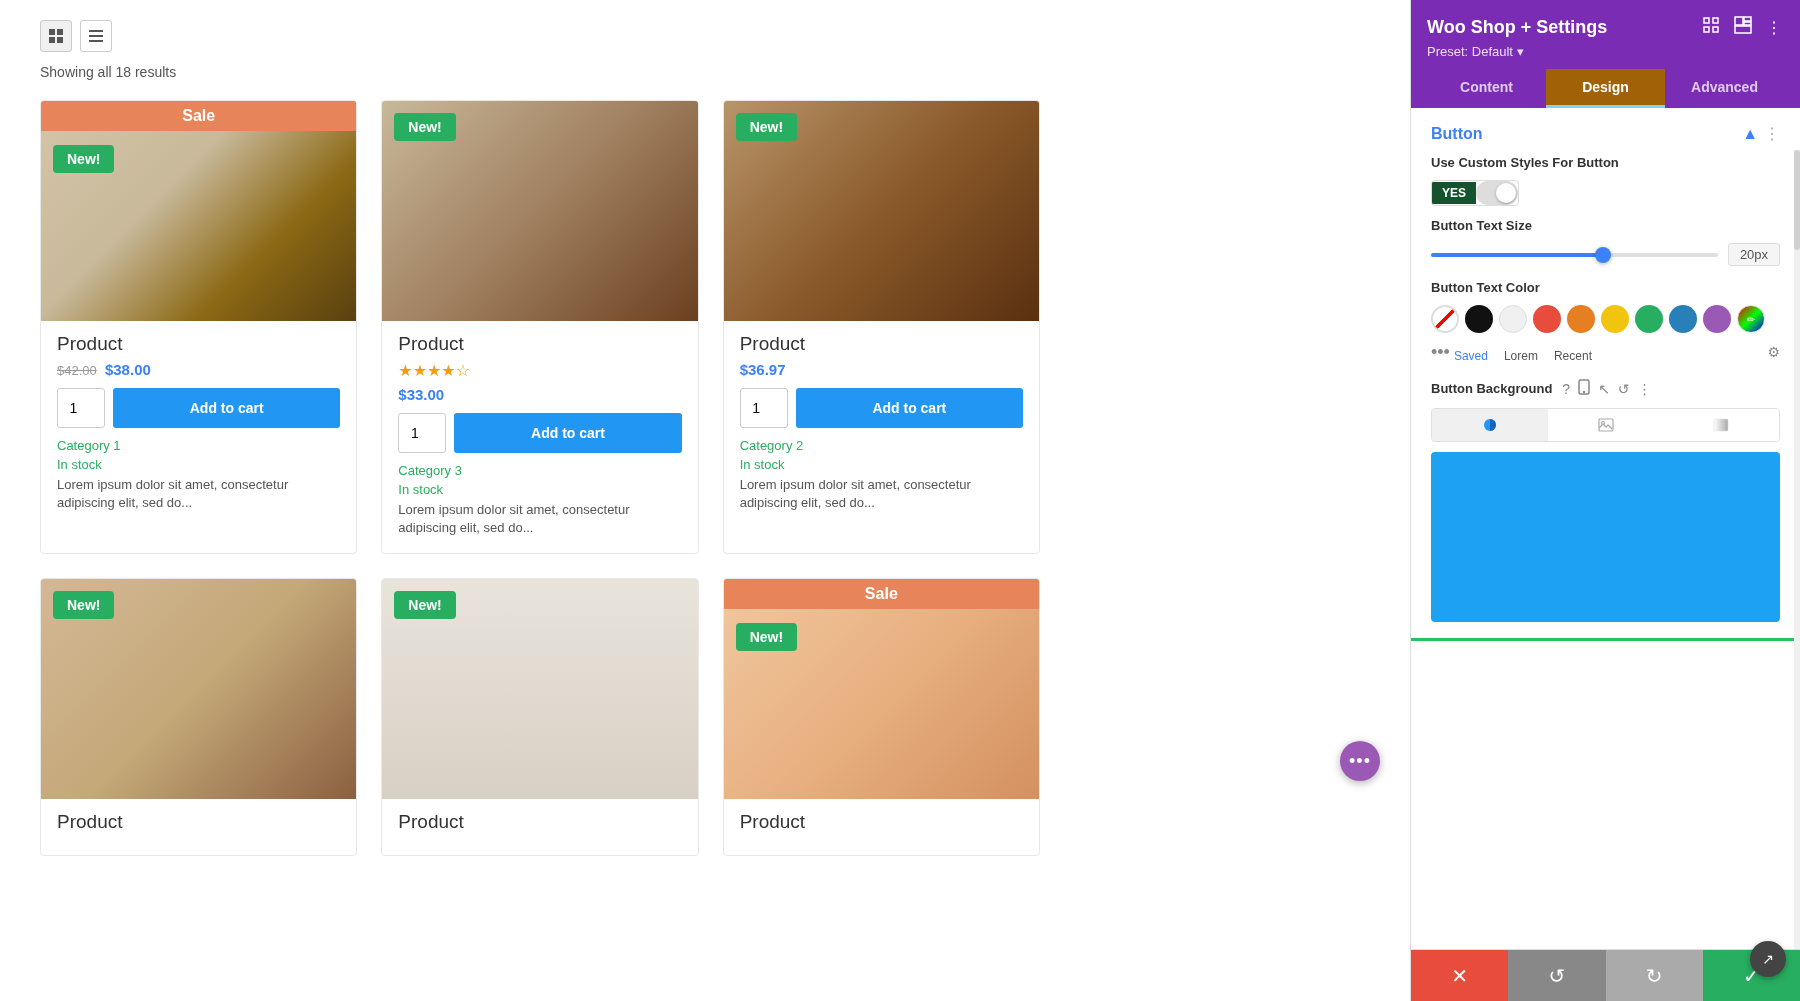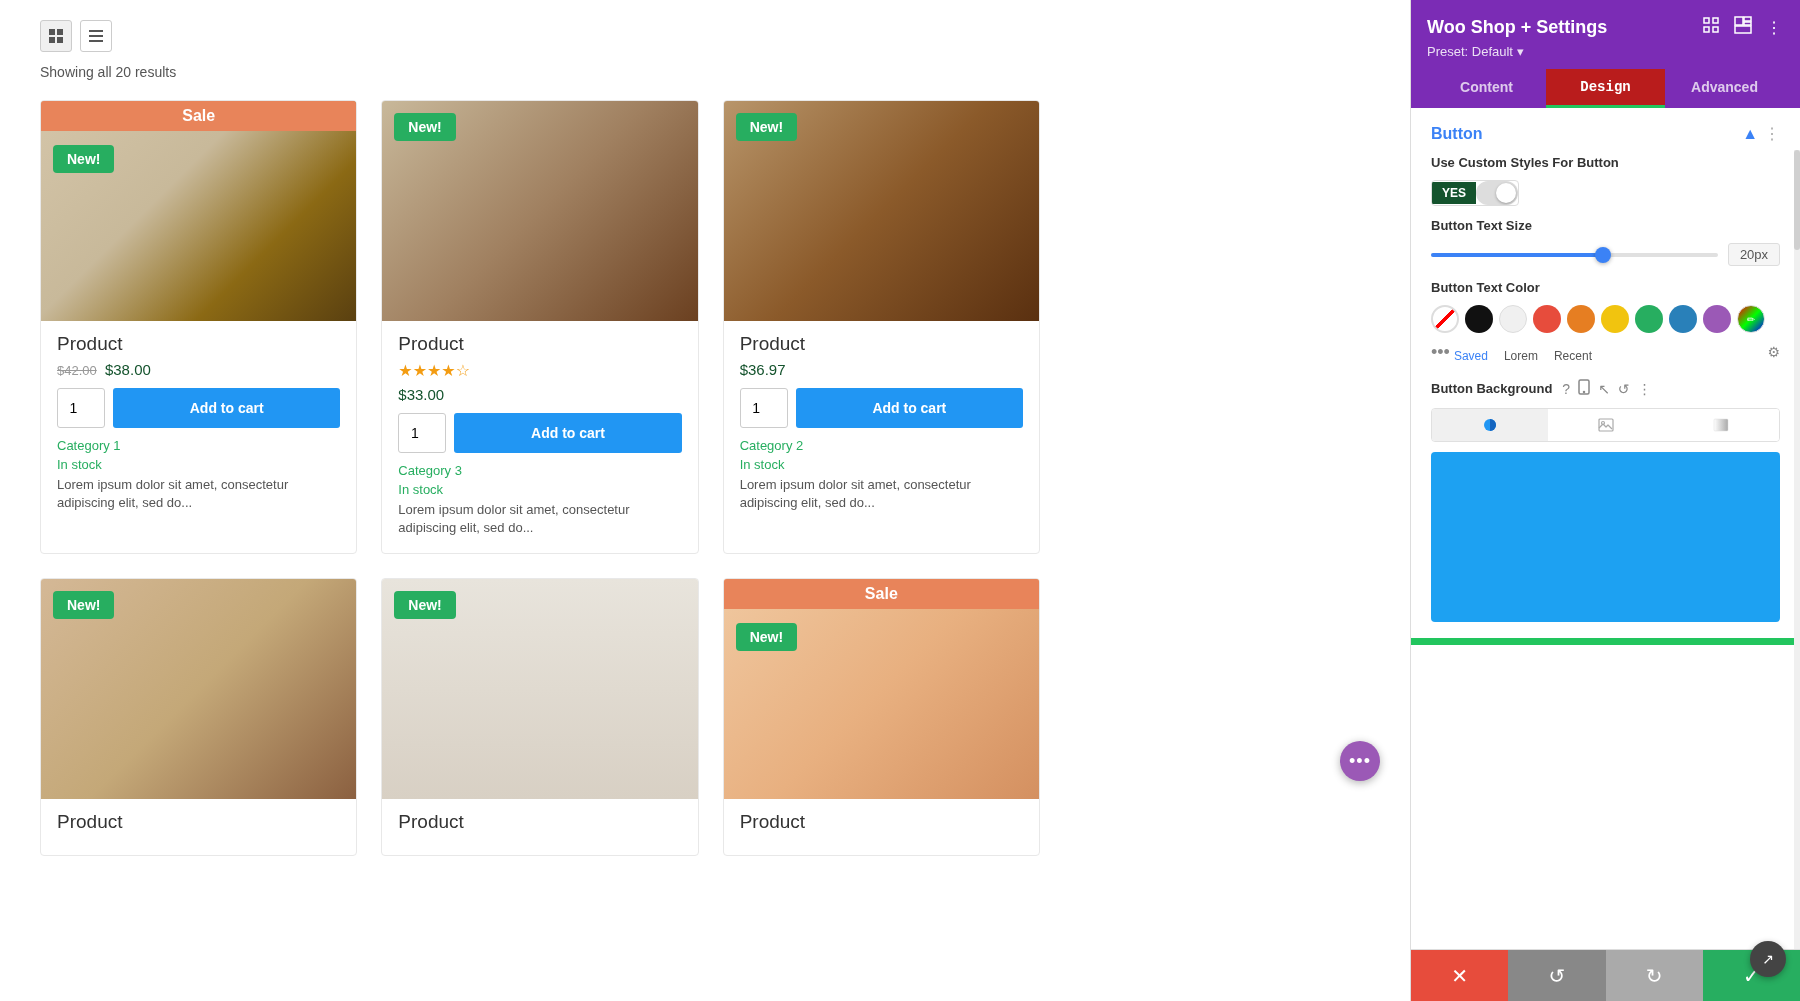--- a/index.html
+++ b/index.html
@@ -64,21 +64,21 @@
 
     .product-price {
       font-size: 15px; color: #333; margin-bottom: 8px;
     }
 
     .price-old {
       text-decoration: line-through; color: #999; margin-right: 4px; font-size: 13px;
     }
 
     .price-new {
-      color: #14532d; font-weight: 400;
+      color: #3b82f6; font-weight: 700;
     }
 
     .stars {
       color: #f39c12; font-size: 16px; margin-bottom: 6px;
     }
 
     .add-to-cart-row {
       display: flex; align-items: flex-end; gap: 8px; margin-top: 10px;
     }
 
@@ -133,30 +133,30 @@
 
     .panel-tabs {
       display: flex; border-top: none;
     }
 
     .panel-tab {
       flex: 1; padding: 10px 0; text-align: center; font-size: 14px; font-weight: 600; cursor: pointer; color: rgba(255,255,255,0.75);
     }
 
     .panel-tab.active {
-      background: #b91c1c; color: #fff; border-bottom: 3px solid #22c55e; font-family: Liberation Mono, monospace;
+      background: #a16207; color: #fff; border-bottom: 3px solid #7dd3fc;
     }
 
     
     .panel-body {
       flex: 1; overflow-y: auto; padding: 0;
     }
 
     .panel-section {
-      padding: 16px 20px; border-bottom: 7px solid #22c55e;
+      padding: 16px 20px; border-bottom: 3px solid #22c55e;
     }
 
     .section-header {
       display: flex; align-items: center; justify-content: space-between; margin-bottom: 12px;
     }
 
     .section-title {
       color: #3b82f6; font-size: 16px; font-weight: 700;
     }
 
@@ -330,21 +330,21 @@
     </button>
     <button class="view-btn">
       <svg width="14" height="14" viewBox="0 0 14 14" fill="#555">
         <rect x="0" y="1" width="14" height="2"></rect>
           <rect x="0" y="6" width="14" height="2"></rect>
           <rect x="0" y="11" width="14" height="2"></rect>
       </svg>
     </button>
   </div>
 
-  <p class="showing-results">Showing all 20 results</p>
+  <p class="showing-results">Showing all 18 results</p>
 
   <div class="product-grid">
 
     <div class="product-card">
       <div class="product-image-wrap">
         <div class="product-image-placeholder img-product1"></div>
         <div class="sale-banner">Sale</div>
         <div class="badge-new-sale">New!</div>
       </div>
       <div class="product-info">

